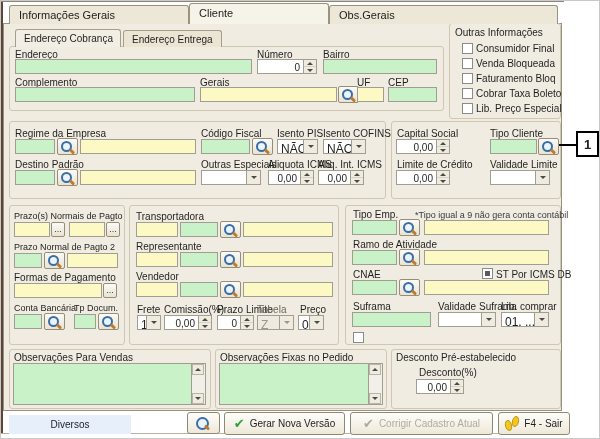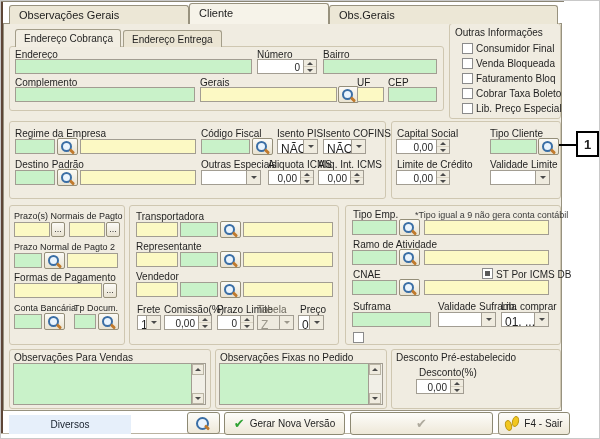--- a/index.html
+++ b/index.html
@@ -84,21 +84,21 @@
     box-sizing:border-box;display:flex;align-items:center;justify-content:center;font-size:13px;font-weight:bold;z-index:6;}
 </style>
 </head>
 <body>
 
 <div id="screen">
 
   <div class="win-edge-left"></div>
   <div class="win-edge-top"></div>
 
-  <div class="tab" style="left:8px;width:180px">Observações Gerais</div>
+  <div class="tab" style="left:8px;width:180px">Informações Gerais</div>
   <div class="tab active" style="left:188px;width:140px">Cliente</div>
   <div class="tab" style="left:328px;width:229px">Obs.Gerais</div>
 
   <div class="panel"></div>
 
   <div class="itab" style="left:122px;top:29px;width:99px">Endereço Entrega</div>
   <div class="itab active" style="left:14px;top:28px;width:106px">Endereço Cobrança</div>
   <div class="grp" style="left:8px;top:45px;width:435px;height:65px"></div>
 
   <span class="lbl" style="left:14px;top:48px">Endereço</span>
@@ -458,20 +458,21 @@
 
   <button class="fbtn mag big" style="left:186px">
       <span class="mag-ico"></span>
     </button>
   <button class="fbtn" style="left:223px;width:121px">
     <span class="chk">✔</span>
     <span>Gerar Nova Versão</span>
   </button>
   <button class="fbtn disabled" style="left:349px;width:143px">
     <span class="chk gray">✔</span>
+    <span>Corrigir Cadastro Atual</span>
   </button>
   <button class="fbtn" style="left:497px;width:72px">
     <span class="foot"></span>
     <span>F4 - Sair</span>
   </button>
 
   <div class="win-edge-bottom"></div>
 </div>
 
 </body></html>

